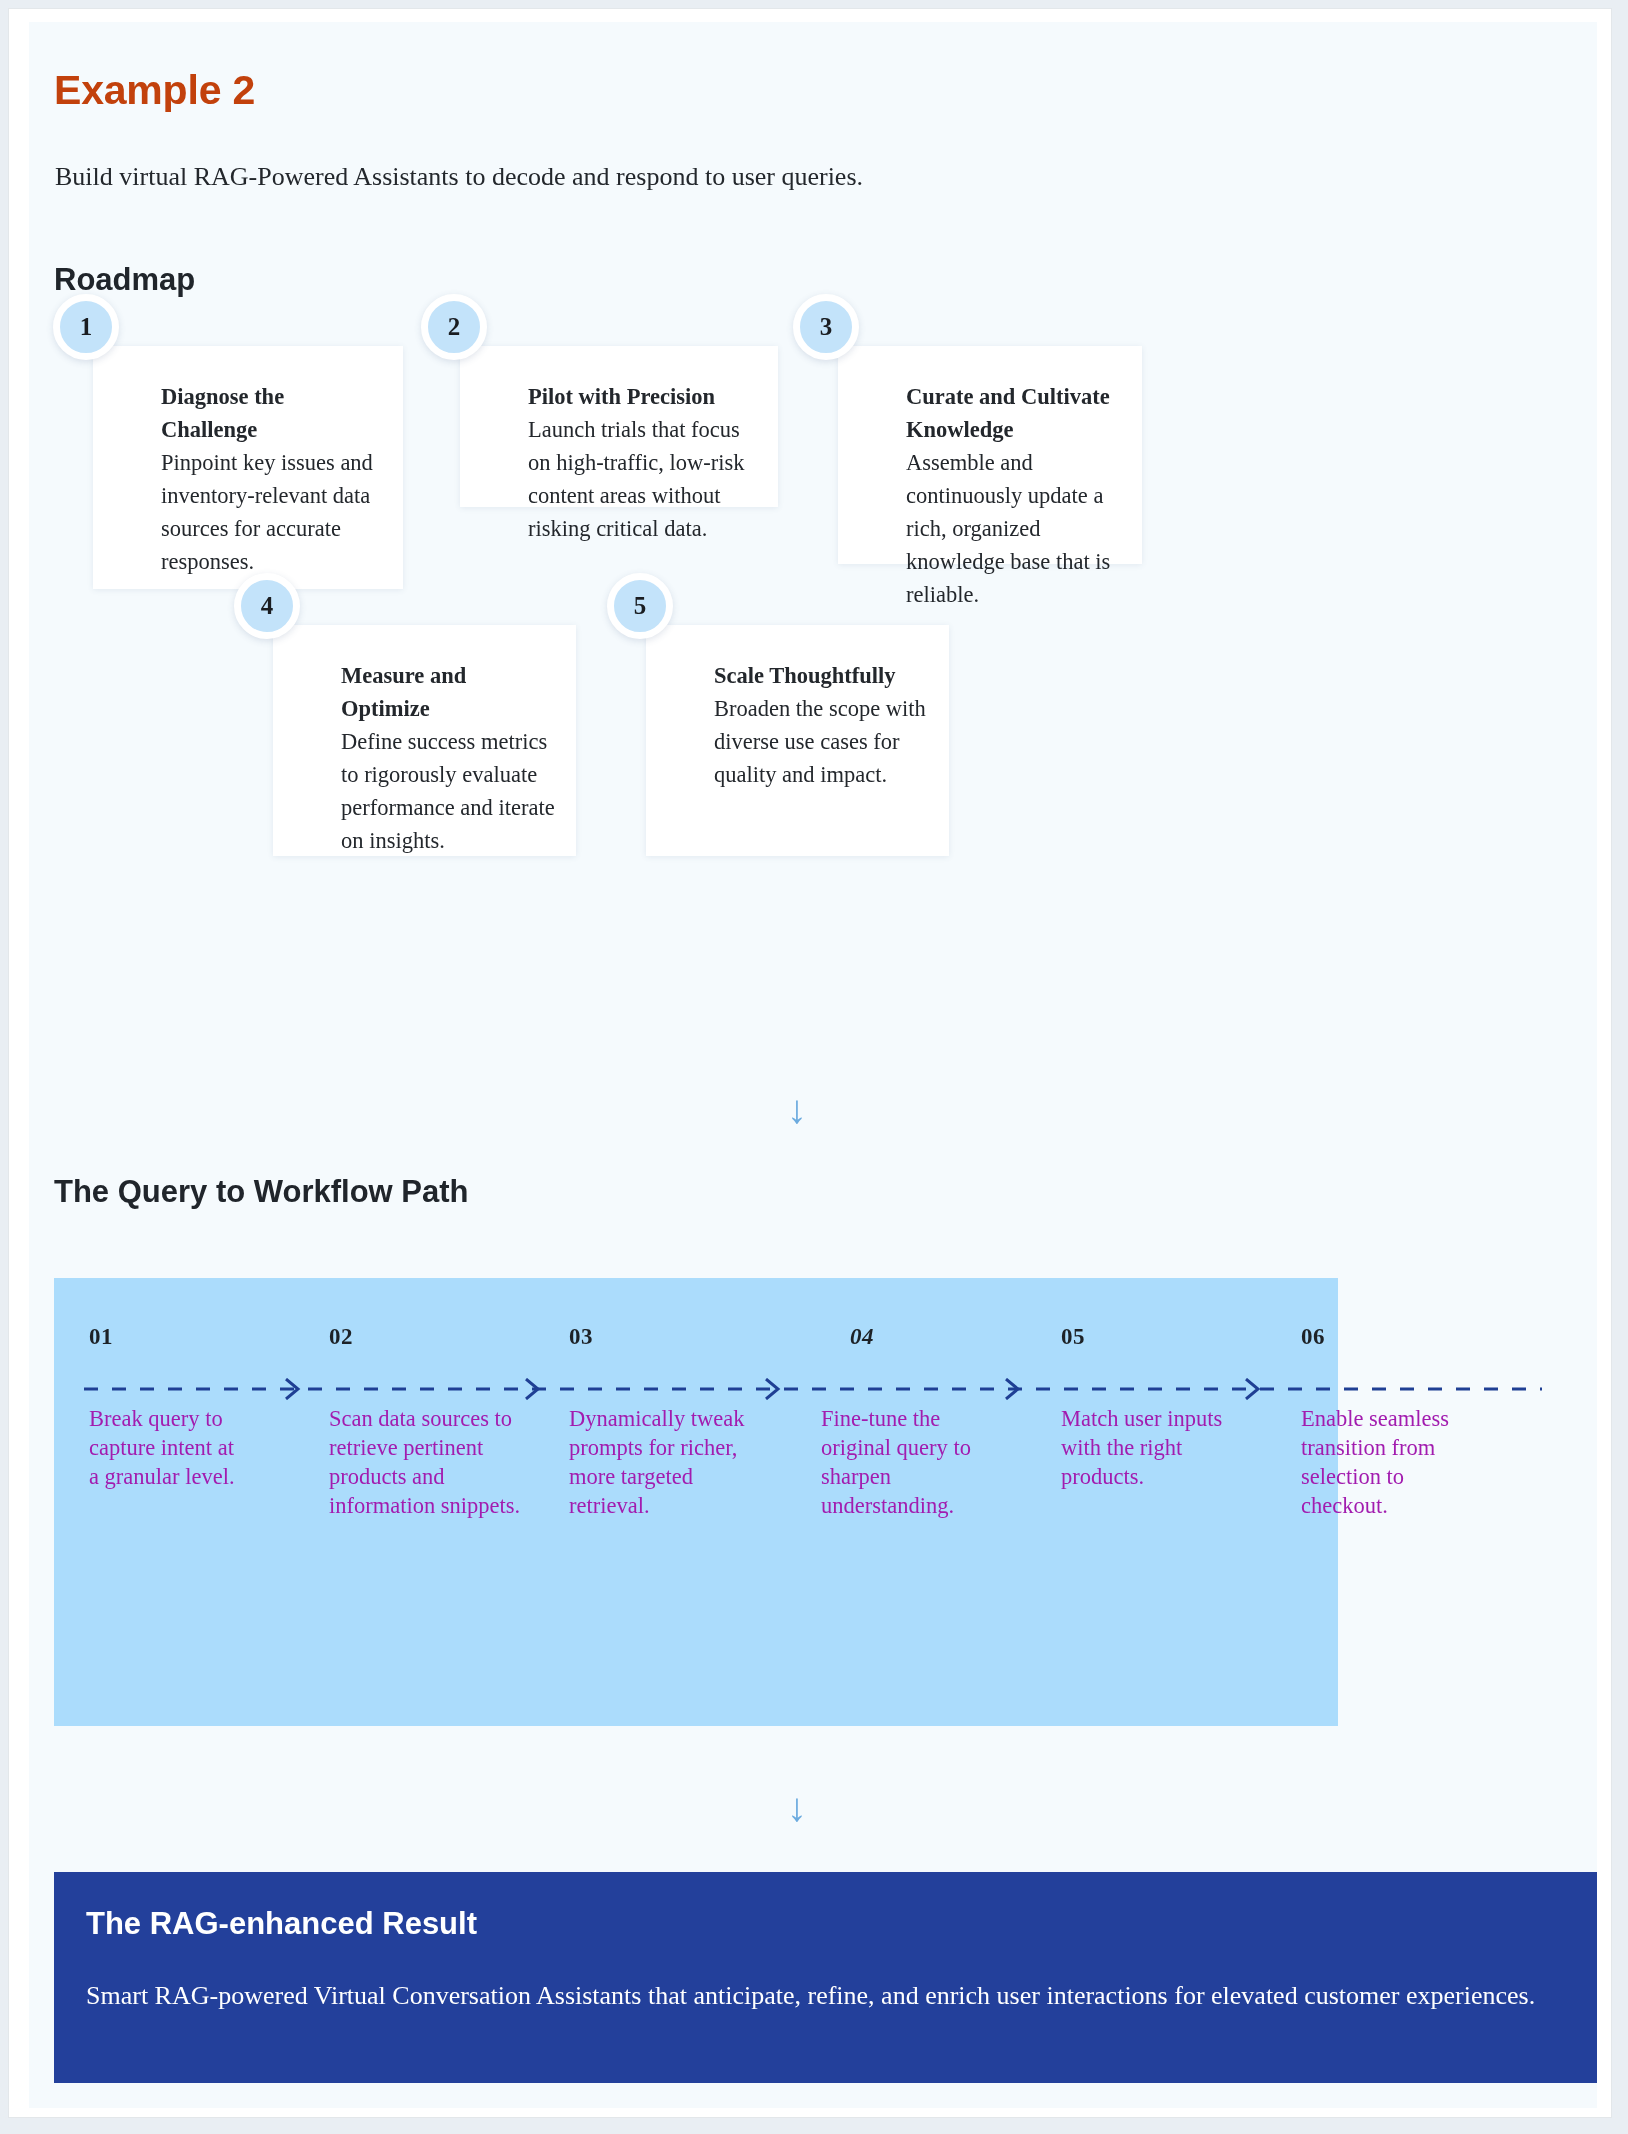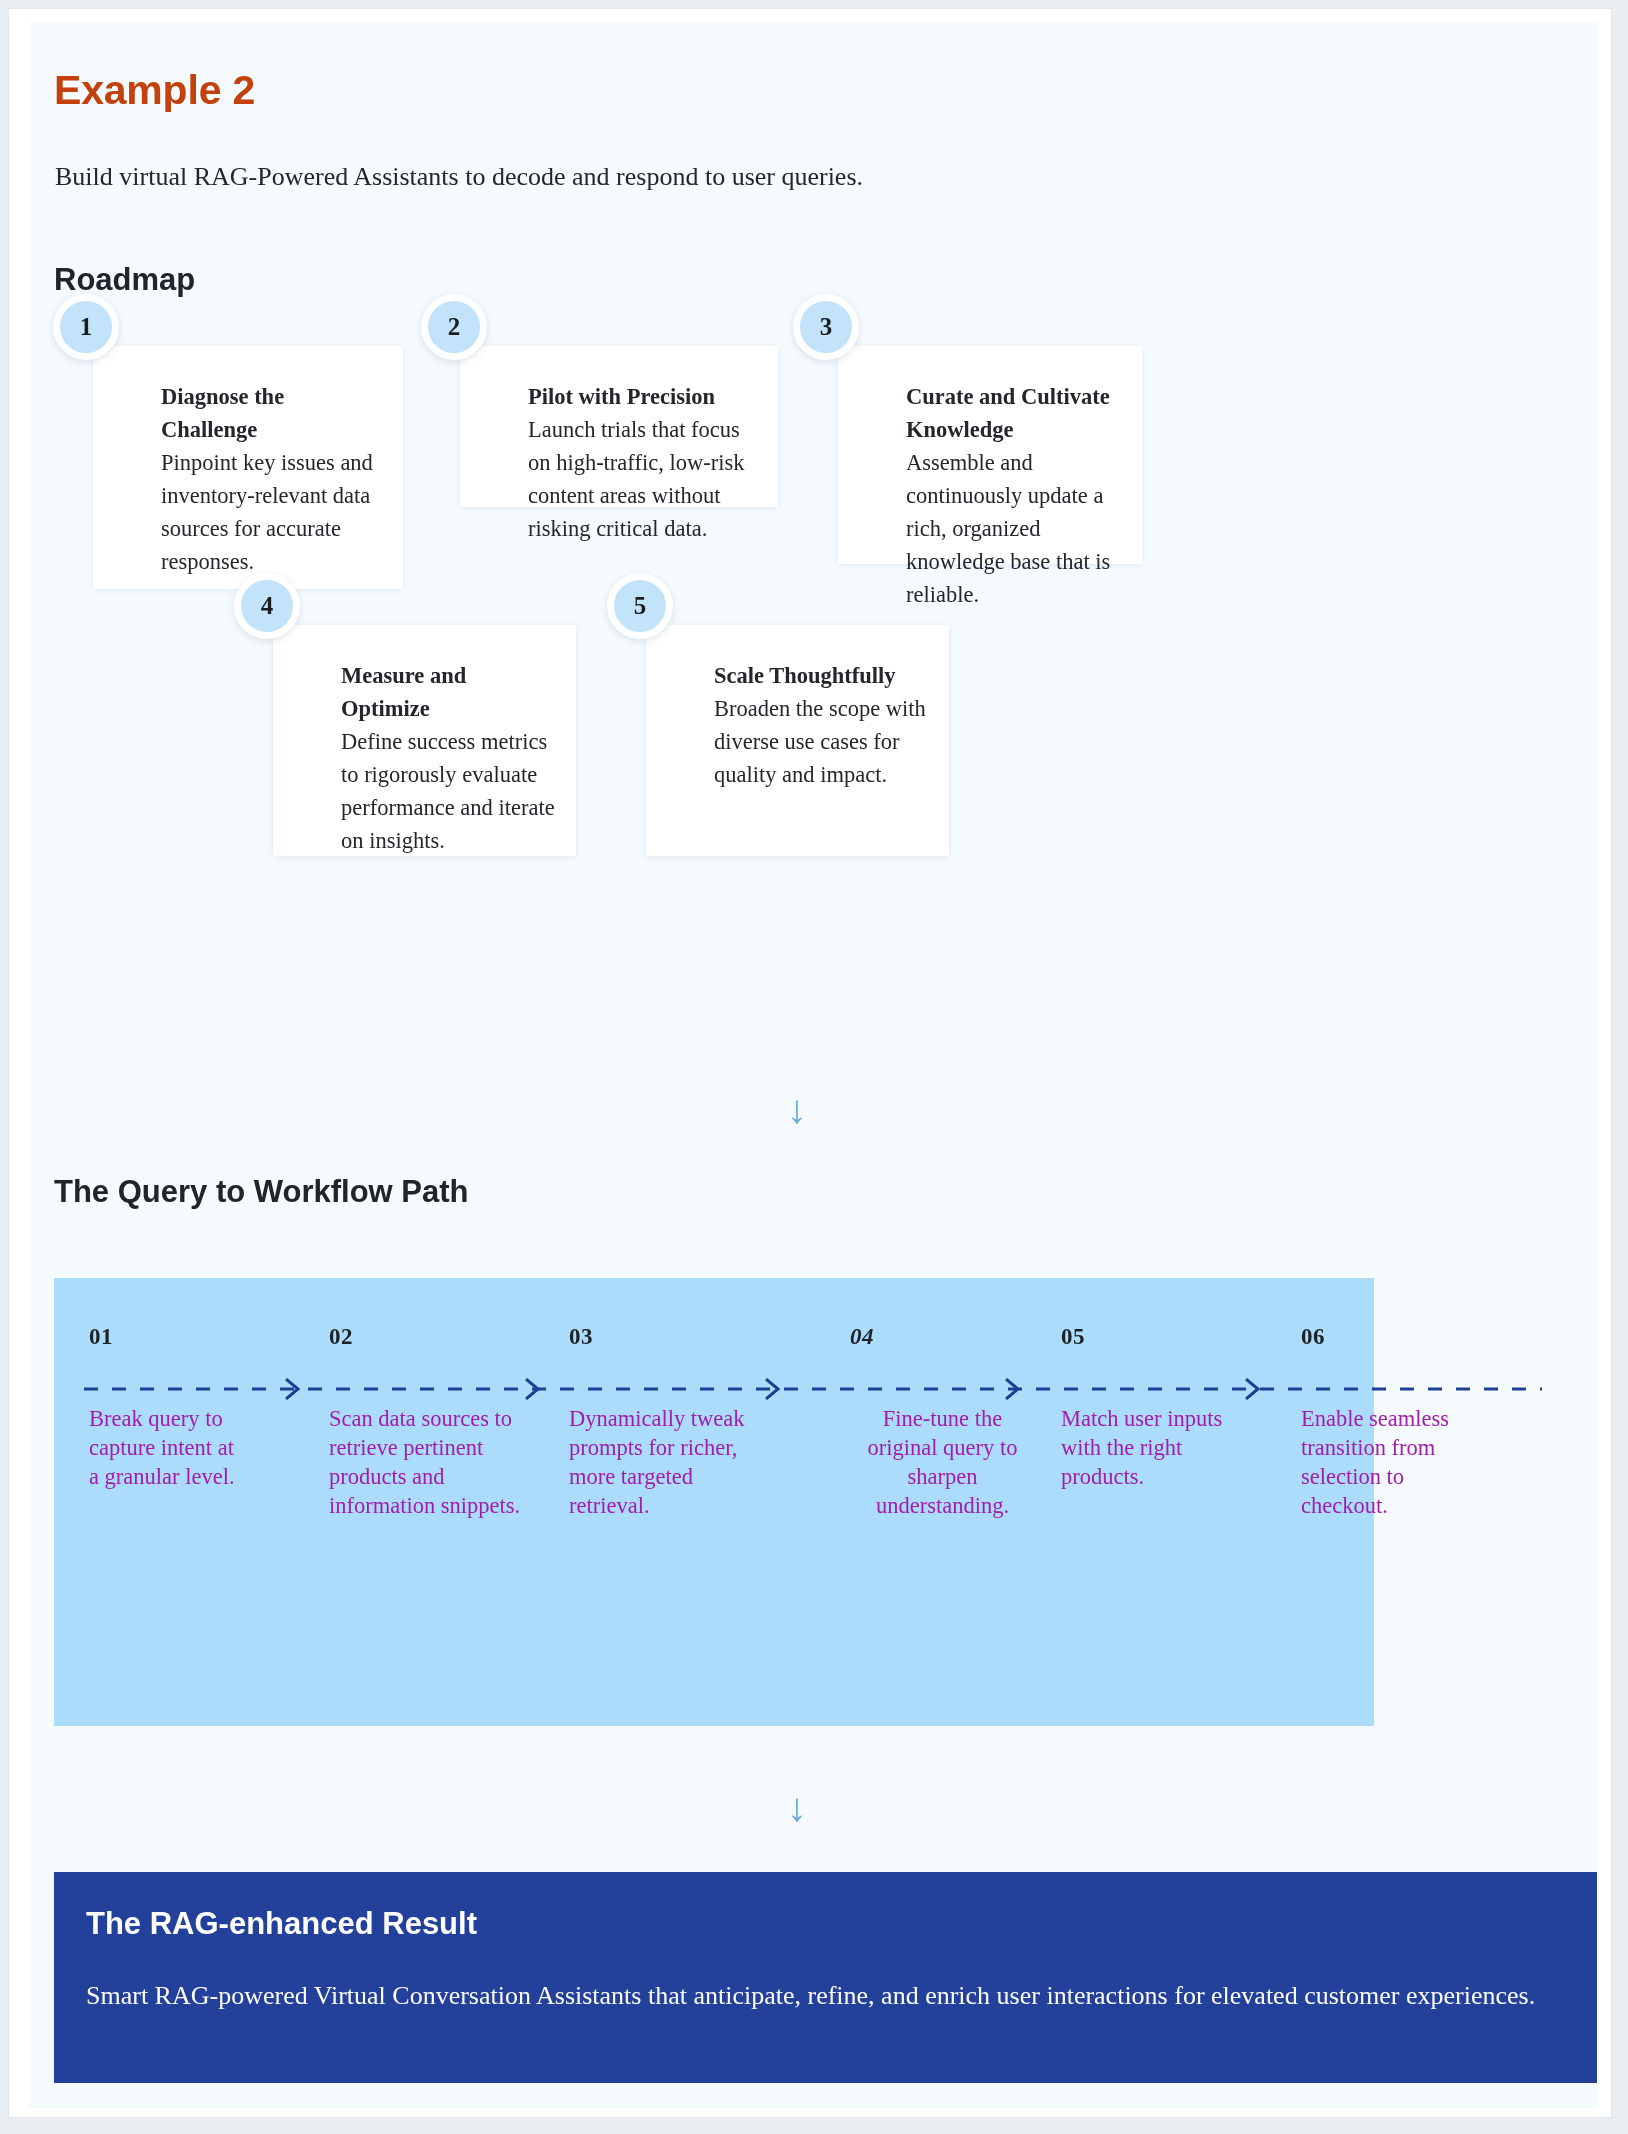--- a/index.html
+++ b/index.html
@@ -96,21 +96,20 @@
     font-size: 40px;
     line-height: 1;
   }
 
   
   .band {
     position: absolute;
     left: 25px; top: 1256px;
     width: 1284px; height: 448px;
     background: #abdcfc;
-    padding-left: 36px;
   }
   .wf-num {
     position: absolute;
     top: 46px;
     font-family: "Liberation Serif", serif;
     font-size: 23px;
     font-weight: 700;
     color: #1d2227;
     letter-spacing: 0.5px;
   }
@@ -222,21 +221,21 @@
       <div class="wf-num" style="left:35px;">01</div>
       <div class="wf-desc" style="left:35px; width:150px;">Break query to capture intent at a granular level.</div>
 
       <div class="wf-num" style="left:275px;">02</div>
       <div class="wf-desc" style="left:275px; width:205px;">Scan data sources to retrieve pertinent products and information snippets.</div>
 
       <div class="wf-num" style="left:515px;">03</div>
       <div class="wf-desc" style="left:515px; width:185px;">Dynamically tweak prompts for richer, more targeted retrieval.</div>
 
       <div class="wf-num" style="left:796px;font-style:italic;">04</div>
-      <div class="wf-desc" style="left:801px; width:175px;text-align:center;">Fine-tune the original query to sharpen understanding.</div>
+      <div class="wf-desc" style="left:767px; width:175px;">Fine-tune the original query to sharpen understanding.</div>
 
       <div class="wf-num" style="left:1007px;">05</div>
       <div class="wf-desc" style="left:1007px; width:175px;">Match user inputs with the right products.</div>
 
       <div class="wf-num" style="left:1247px;">06</div>
       <div class="wf-desc" style="left:1247px; width:185px;">Enable seamless transition from selection to checkout.</div>
     </div>
 
     <div class="downarrow" style="left:758px; top:1765px;">↓</div>
 

